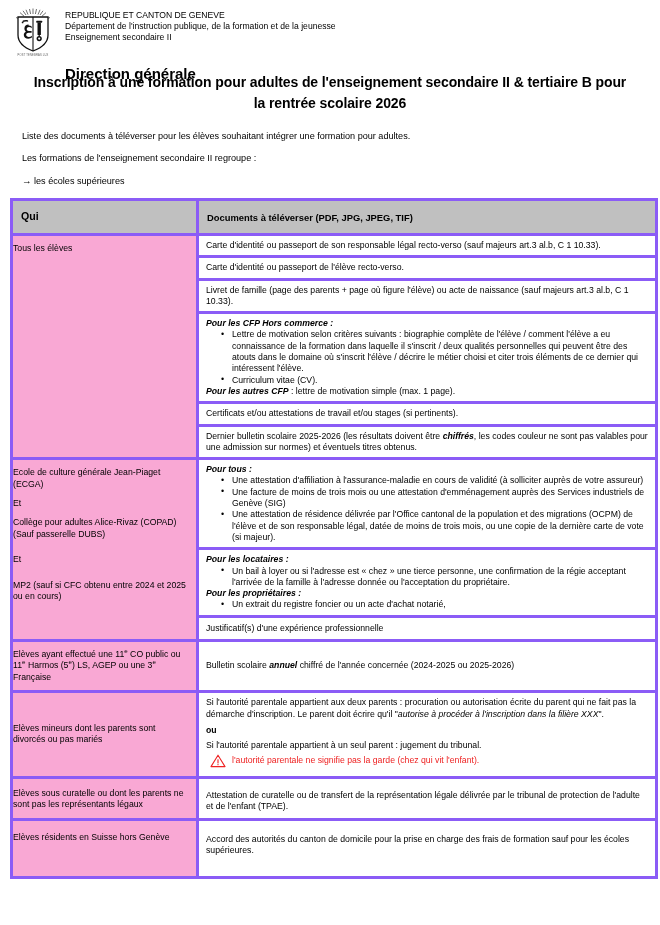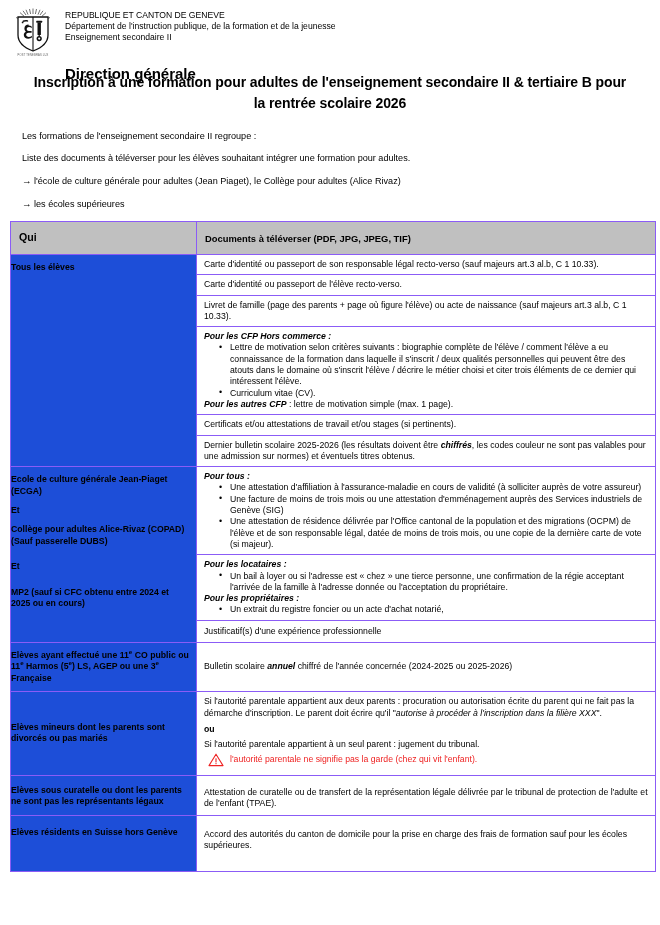--- a/index.html
+++ b/index.html
@@ -93,40 +93,40 @@
   .doc-table {
     margin: 6px 0 0 10px;
     width: 645px;
     border-collapse: collapse;
     table-layout: fixed;
   }
   .doc-table col.c-qui  { width: 186px; }
   .doc-table col.c-docs { width: 459px; }
 
   .doc-table th, .doc-table td {
-    border: 1px solid #8b5cf6;
+    border: 3px solid #8b5cf6;
     vertical-align: top;
     text-align: left;
   }
 
   thead th {
     background: #c0c0c0;
     font-size: 10.6px;
     font-weight: bold;
     padding: 9px 8px 10px 8px;
     border-bottom: 3px solid #000;
   }
   thead th.th-docs {
     font-size: 9.4px;
     padding-top: 11px;
   }
 
   td.qui-cell {
-    background: #1d4ed8;
-    font-weight: bold;
+    background: #f9a8d4;
+    font-weight: normal;
     font-size: 8.7px;
     line-height: 11.4px;
     padding: 7px 6px 7px 0;
   }
   td.qui-cell p { margin: 0 0 8px 0; }
   td.qui-cell p:last-child { margin-bottom: 0; }
   td.qui-cell p.gap-lg { margin-bottom: 14px; }
 
   td.docs-cell {
     background: #ffffff;
@@ -220,26 +220,23 @@
     <div>REPUBLIQUE ET CANTON DE GENEVE</div>
     <div>Département de l'instruction publique, de la formation et de la jeunesse</div>
     <div>Enseignement secondaire II</div>
     <div class="lh-strong">Direction générale</div>
   </div>
 </div>
 
 <div class="doc-title">Inscription à une formation pour adultes de l'enseignement secondaire II &amp; tertiaire B pour la rentrée scolaire 2026</div>
 
 <div class="intro">
+  <p>Liste des documents à téléverser pour les élèves souhaitant intégrer une formation pour adultes.</p>
   <p>Les formations de l'enseignement secondaire II regroupe :</p>
-  <p>Liste des documents à téléverser pour les élèves souhaitant intégrer une formation pour adultes.</p>
-
-  <p class="arrow-line">
-    <span class="arrow-glyph">→</span><span>l'école de culture générale pour adultes (Jean Piaget), le Collège pour adultes (Alice Rivaz)</span>
-  </p>
+
   <p class="arrow-line">
     <span class="arrow-glyph">→</span><span>les écoles supérieures</span>
   </p>
 </div>
 
 <table class="doc-table">
   <colgroup>
     <col class="c-qui">
     <col class="c-docs">
   </colgroup>

